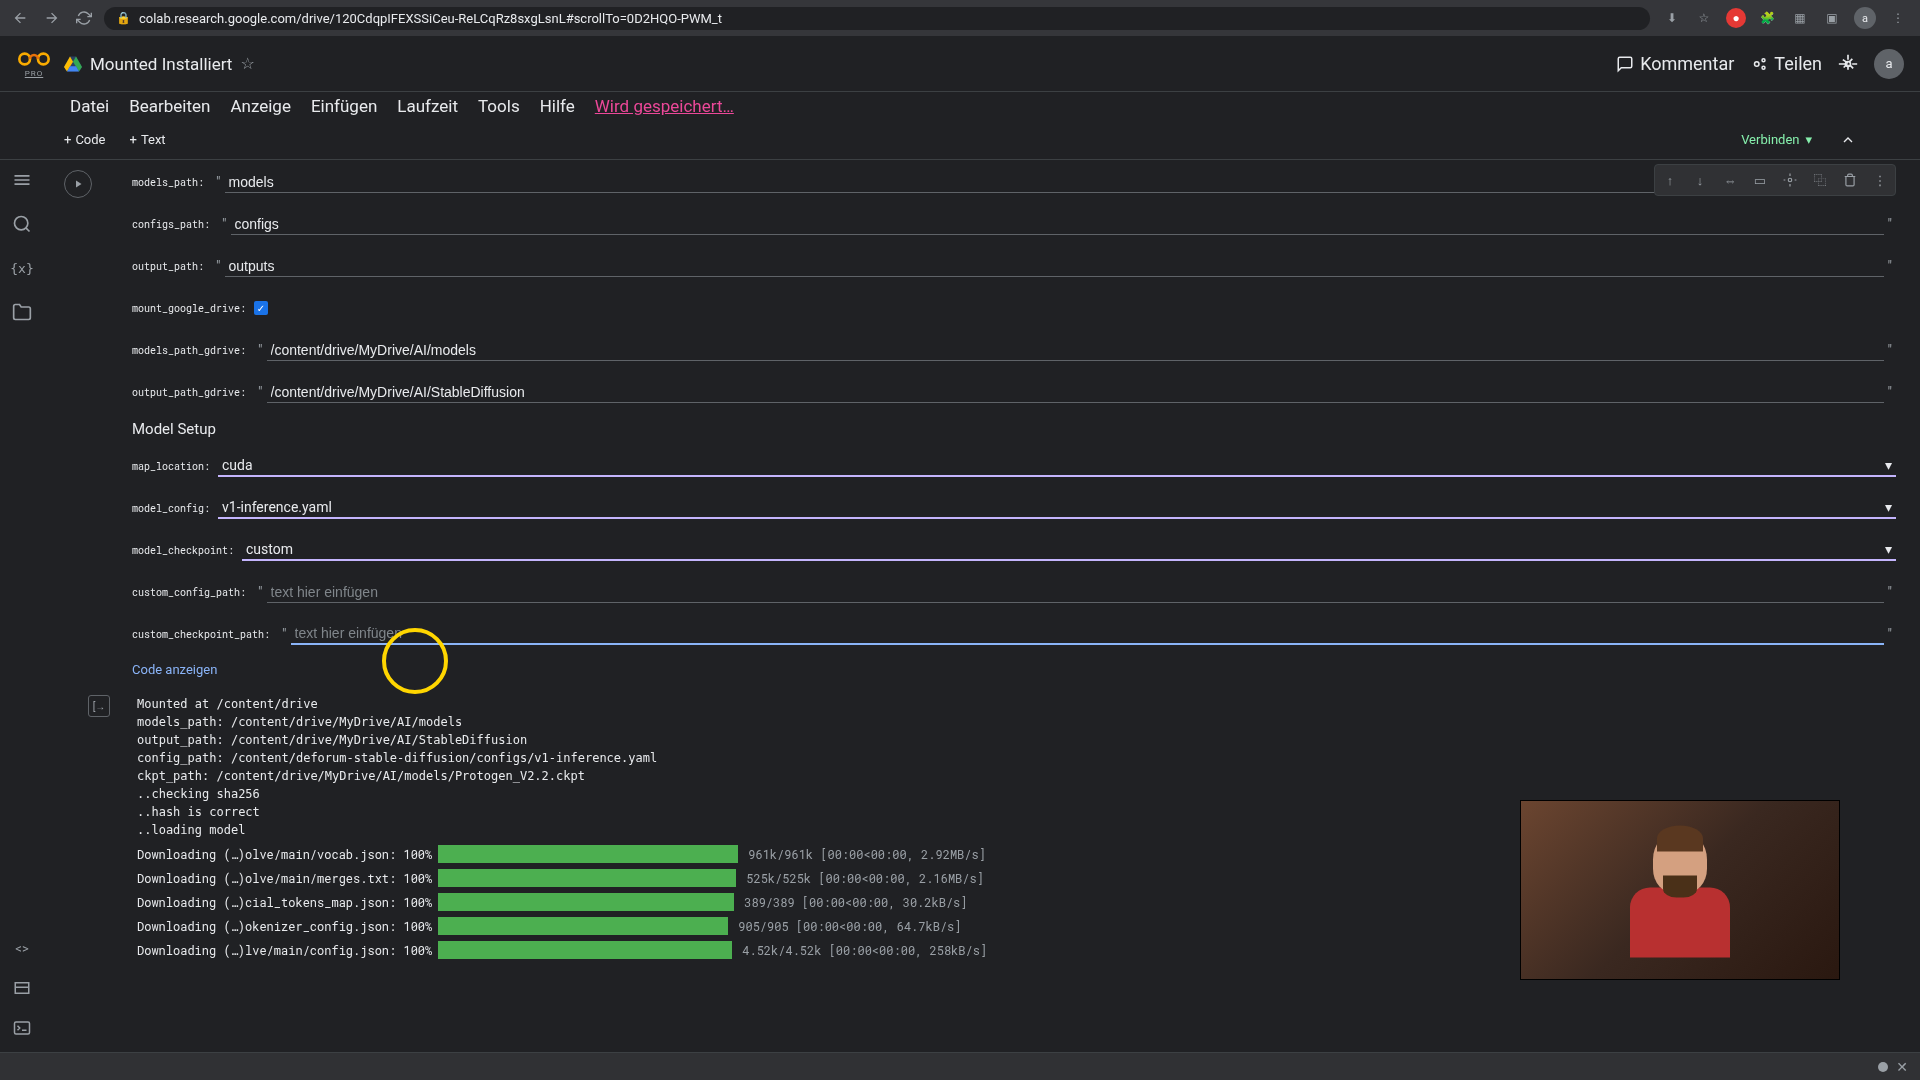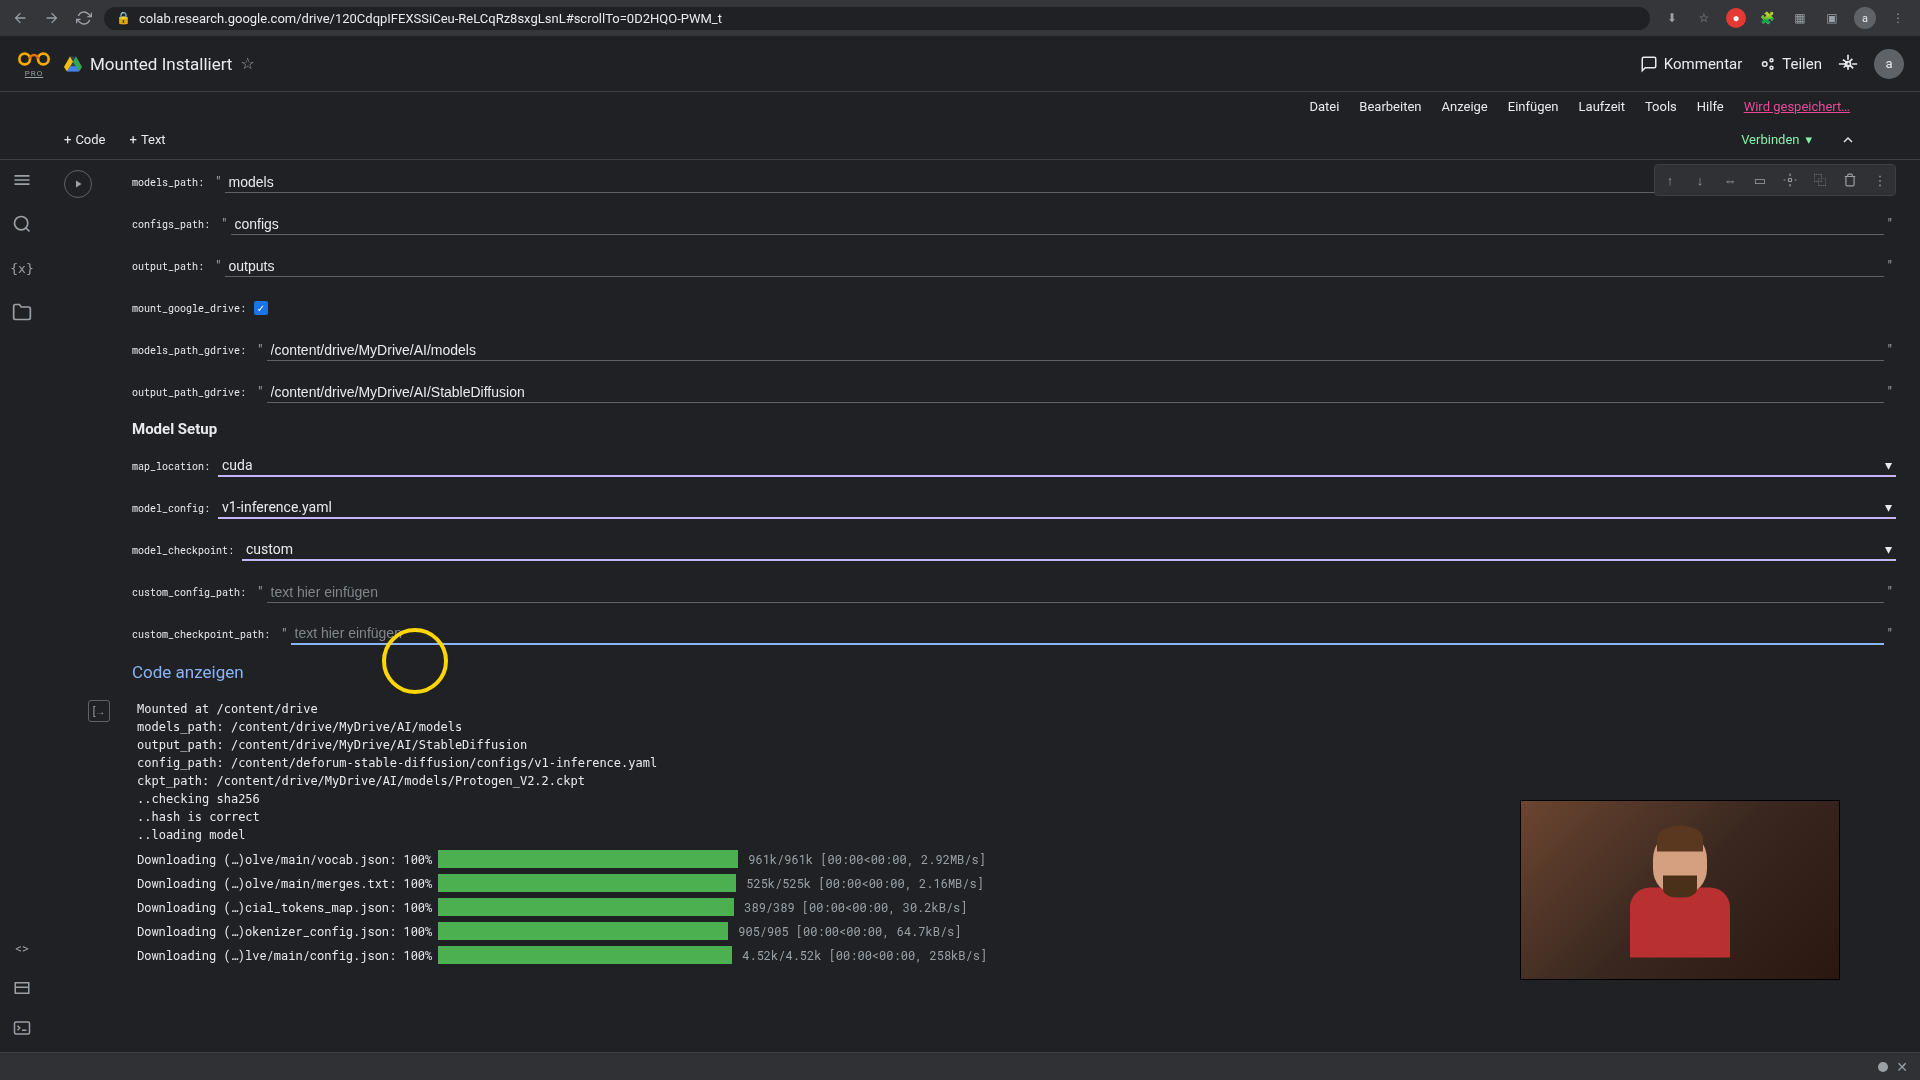--- a/index.html
+++ b/index.html
@@ -17,25 +17,25 @@
 
 .colab-header { height: 56px; display: flex; align-items: center; padding: 0 16px; gap: 12px; border-bottom: 1px solid #3c4043; }
 .colab-logo { width: 36px; height: 36px; display: flex; flex-direction: column; align-items: center; justify-content: center; }
 .logo-svg { width: 32px; height: 20px; }
 .pro-badge { font-size: 8px; color: #9aa0a6; letter-spacing: 1px; text-decoration: underline; }
 .doc-title-area { display: flex; align-items: center; gap: 8px; }
 .drive-icon { width: 18px; height: 18px; }
 .doc-title { font-size: 17px; color: #e8eaed; }
 .star { color: #9aa0a6; font-size: 16px; }
 .header-right { margin-left: auto; display: flex; align-items: center; gap: 16px; }
-.hdr-btn { display: flex; align-items: center; gap: 6px; color: #e8eaed; font-size: 15px; cursor: pointer; }
+.hdr-btn { display: flex; align-items: center; gap: 6px; color: #e8eaed; font-size: 18px; cursor: pointer; }
 .avatar-hdr { width: 30px; height: 30px; border-radius: 50%; background: #5f6368; display: flex; align-items: center; justify-content: center; }
 
 
-.menu-bar { height: 28px; display: flex; align-items: center; padding: 0 62px; gap: 4px; font-size: 13px; justify-content: flex-end; }
+.menu-bar { height: 28px; display: flex; align-items: center; padding: 0 62px; gap: 4px; font-size: 17px; }
 .menu-item { padding: 2px 8px; cursor: pointer; color: #e8eaed; }
 .saving { color: #ec4899; text-decoration: underline; }
 
 
 .toolbar { height: 40px; display: flex; align-items: center; padding: 0 56px; gap: 8px; border-bottom: 1px solid #3c4043; }
 .tb-btn { display: flex; align-items: center; gap: 4px; padding: 4px 8px; color: #e8eaed; cursor: pointer; font-size: 13px; }
 .tb-right { margin-left: auto; display: flex; align-items: center; gap: 8px; }
 .connect-btn { padding: 4px 12px; color: #86efac; display: flex; align-items: center; gap: 6px; justify-content: flex-end; }
 
 
@@ -56,22 +56,22 @@
 .form-area { margin-left: 40px; }
 .form-row { display: flex; align-items: center; margin-bottom: 14px; min-height: 28px; }
 .form-label { font-family: 'Roboto Mono', monospace; font-size: 10px; color: #e8eaed; margin-right: 8px; white-space: nowrap; }
 .quote { color: #9aa0a6; font-size: 14px; margin: 0 4px; }
 .text-input { flex: 1; background: transparent; border: none; border-bottom: 1px solid #5f6368; color: #e8eaed; font-size: 14px; padding: 2px 4px; outline: none; }
 .text-input.active { border-bottom: 2px solid #8ab4f8; }
 .text-input::placeholder { color: #80868b; }
 .select-val { flex: 1; border-bottom: 2px solid #c4b5fd; padding: 2px 4px; font-size: 14px; display: flex; justify-content: space-between; align-items: center; }
 .checkbox { width: 14px; height: 14px; background: #1a73e8; border-radius: 2px; display: flex; align-items: center; justify-content: center; color: white; font-size: 10px; }
 
-.section-title { font-weight: 700; font-size: 15px; margin: 12px 0 14px 0; color: #e8eaed; }
-.code-link { color: #8ab4f8; font-size: 17px; cursor: pointer; margin-top: 6px; }
+.section-title { font-weight: 400; font-size: 15px; margin: 12px 0 14px 0; color: #e8eaed; }
+.code-link { color: #8ab4f8; font-size: 13px; cursor: pointer; margin-top: 6px; }
 
 
 .output { margin-left: 36px; margin-top: 12px; font-family: 'Roboto Mono', monospace; font-size: 12px; color: #e8eaed; line-height: 1.5; }
 .out-icon { position: absolute; left: 62px; width: 22px; height: 22px; border: 1px solid #5f6368; border-radius: 3px; display: flex; align-items: center; justify-content: center; color: #9aa0a6; font-size: 10px; }
 .output pre { white-space: pre; }
 .dl-row { display: flex; align-items: center; margin: 6px 0; gap: 6px; }
 .dl-label { font-size: 12px; min-width: 250px; }
 .progress { height: 18px; background: #4caf50; }
 .dl-stats { font-size: 12px; color: #9aa0a6; margin-left: 4px; }
 

